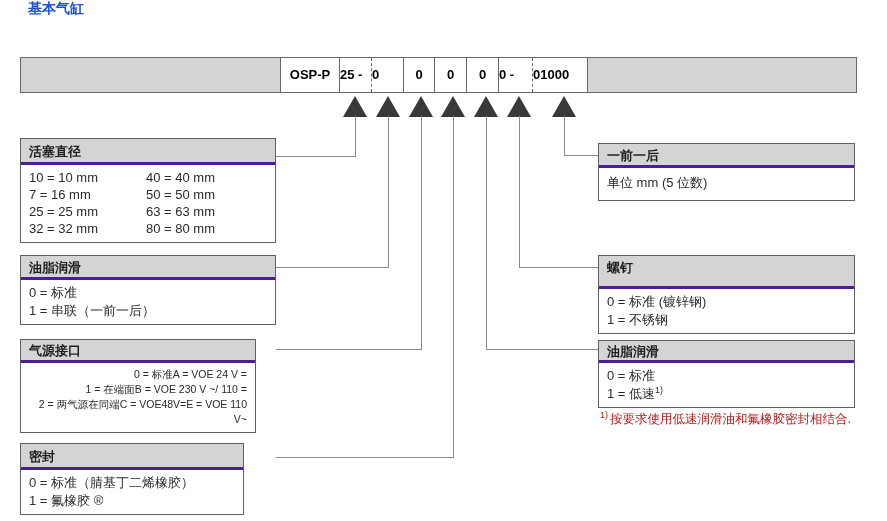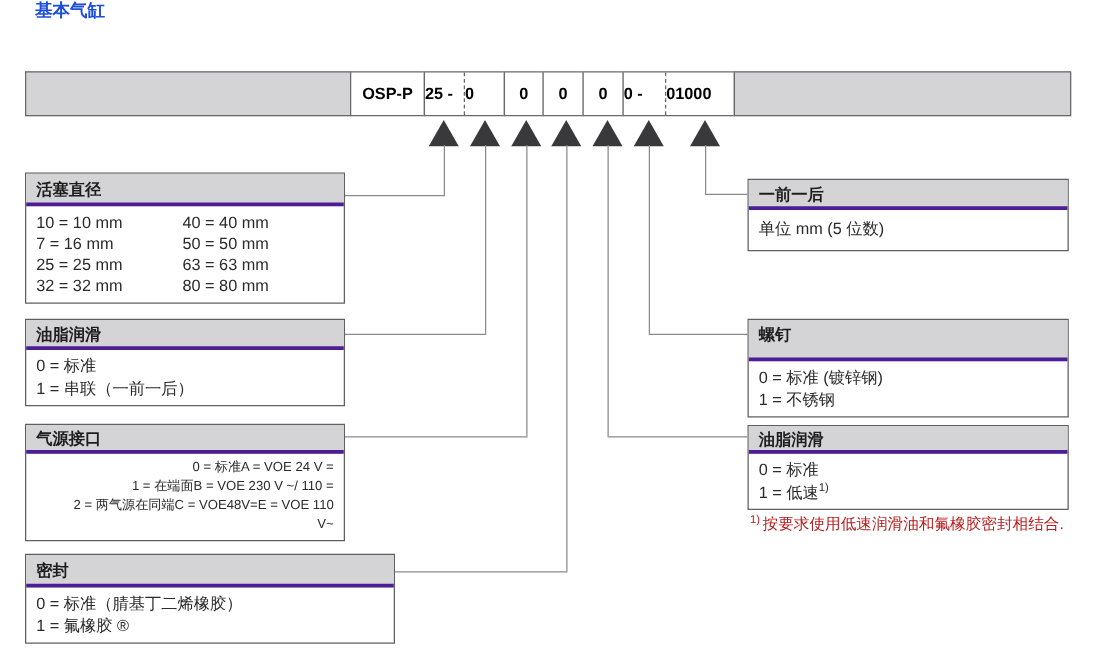--- a/index.html
+++ b/index.html
@@ -120,31 +120,31 @@
   </div>
 
   <div class="box" style="left:20px;top:255px;width:256px">
     <div class="box-h" style="height:24px;line-height:23px">油脂润滑</div>
     <div class="box-b">
       <div class="line">0 = 标准</div>
       <div class="line">1 = 串联（一前一后）</div>
     </div>
   </div>
 
-  <div class="box" style="left:20px;top:339px;width:256px">
+  <div class="box" style="left:20px;top:339px;width:236px">
     <div class="box-h" style="height:23px;line-height:22px">气源接口</div>
     <div class="box-b small">
       <div class="row"><span class="k1">0 = 标准</span><span>A = VOE 24 V =</span></div>
       <div class="row"><span class="k1">1 = 在端面</span><span>B = VOE 230 V ~/ 110 =</span></div>
       <div class="row"><span class="k1">2 = 两气源在同端</span><span>C = VOE48V=E = VOE 110</span></div>
       <div class="row"><span>V~</span></div>
     </div>
   </div>
 
-  <div class="box" style="left:20px;top:443px;width:296px">
+  <div class="box" style="left:20px;top:443px;width:224px">
     <div class="box-h">密封</div>
     <div class="box-b">
       <div class="line">0 = 标准（腈基丁二烯橡胶）</div>
       <div class="line">1 = 氟橡胶 ®</div>
     </div>
   </div>
 
   <div class="box" style="left:598px;top:143px;width:257px">
     <div class="box-h" style="height:24px;line-height:23px">一前一后</div>
     <div class="box-b" style="padding-top:6px;padding-bottom:8px">

